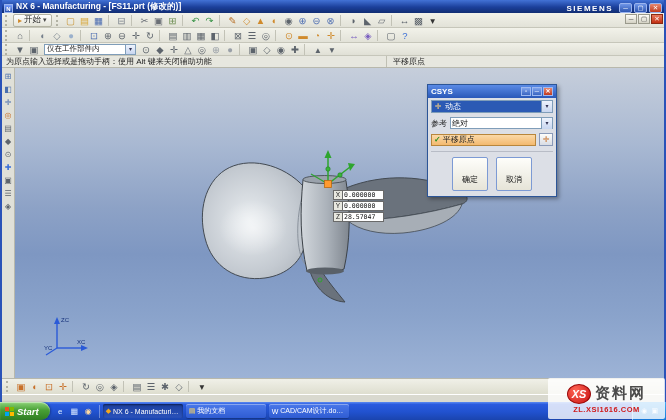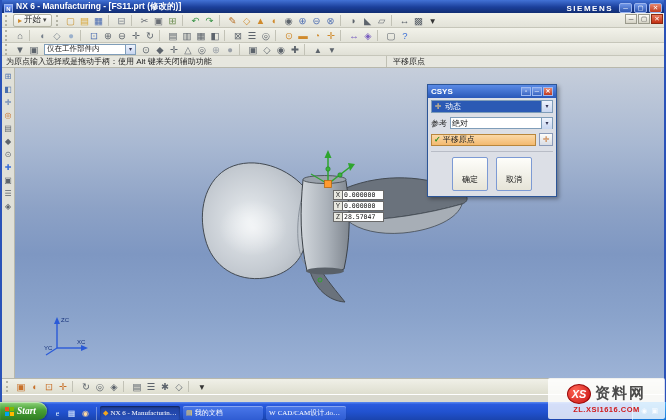--- a/index.html
+++ b/index.html
@@ -81,21 +81,21 @@
   .dlg-actions { display:flex; justify-content:center; gap:8px; padding:3px 0 5px; }
   .dlg-actions button { min-width:36px; height:14px; font-size:8px; border:1px solid #7c9ad4; border-radius:2px; background:linear-gradient(#fefefa,#e6e4d8); padding:16px 6px; color:#111; }
 
   .triad { position:absolute; left:28px; bottom:22px; }
 
   
   .bottombar { flex:0 0 16px; height:16px; background:linear-gradient(#f0f0e8,#dedecf); border-top:1px solid #b8b8ac; display:flex; align-items:center; padding:0 3px; }
   .statusstrip { flex:0 0 8px; height:8px; background:#d9d9cf; border-top:1px solid #fff; }
 
   
-  .taskbar { flex:0 0 18px; height:18px; background:linear-gradient(180deg,#5a8af2 0%,#2a5ade 14%,#2152cf 55%,#1a44ae 100%); display:flex; align-items:flex-end;font-family:Liberation Serif, serif; }
+  .taskbar { flex:0 0 18px; height:18px; background:linear-gradient(180deg,#5a8af2 0%,#2a5ade 14%,#2152cf 55%,#1a44ae 100%); display:flex; align-items:center; }
   .start-btn { height:18px; display:flex; align-items:center; gap:3px; padding:0 11px 0 5px; background:linear-gradient(180deg,#8fd47a,#48a036 45%,#2f7d22); border-radius:0 9px 9px 0; color:#fff; font-weight:bold; font-style:italic; font-size:9.5px; box-shadow:inset 0 1px 1px rgba(255,255,255,.5),1px 0 2px rgba(0,0,0,.3); }
   .flag { width:9px; height:9px; display:grid; grid-template-columns:4px 4px; grid-template-rows:4px 4px; gap:1px; }
   .flag span:nth-child(1){background:#f25022;} .flag span:nth-child(2){background:#7fba00;}
   .flag span:nth-child(3){background:#00a4ef;} .flag span:nth-child(4){background:#ffb900;}
   .quicklaunch { display:flex; align-items:center; gap:1px; padding:0 4px; border-right:1px solid rgba(255,255,255,.35); }
   .qli { width:13px; height:13px; font-size:8px; display:flex; align-items:center; justify-content:center; }
   .task { width:80px; height:14px; margin-left:3px; border-radius:2px; background:linear-gradient(#4a78ea,#2f5cd2); box-shadow:inset 0 1px 0 rgba(255,255,255,.35),0 1px 1px rgba(0,0,0,.25); display:flex; align-items:center; padding:0 3px; gap:2px; color:#fff; overflow:hidden; }
   .task.active { background:linear-gradient(#1c3f9e,#2a52bc); box-shadow:inset 0 1px 2px rgba(0,0,0,.5); }
   .task-ic { font-size:7px; flex:0 0 auto; }
   .task-label { font-size:7px; white-space:nowrap; overflow:hidden; text-overflow:ellipsis; }

